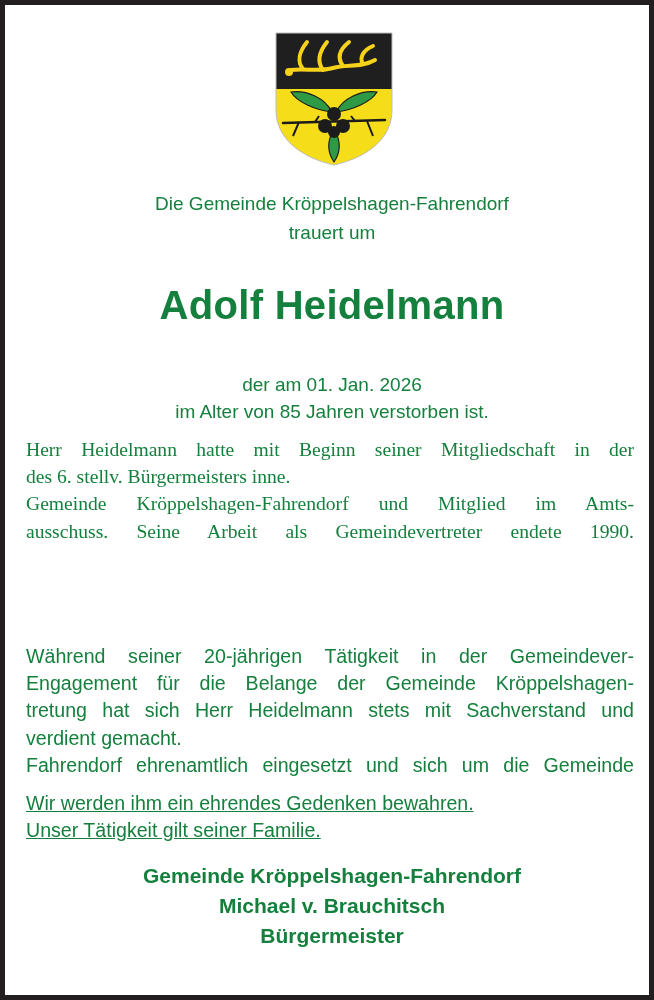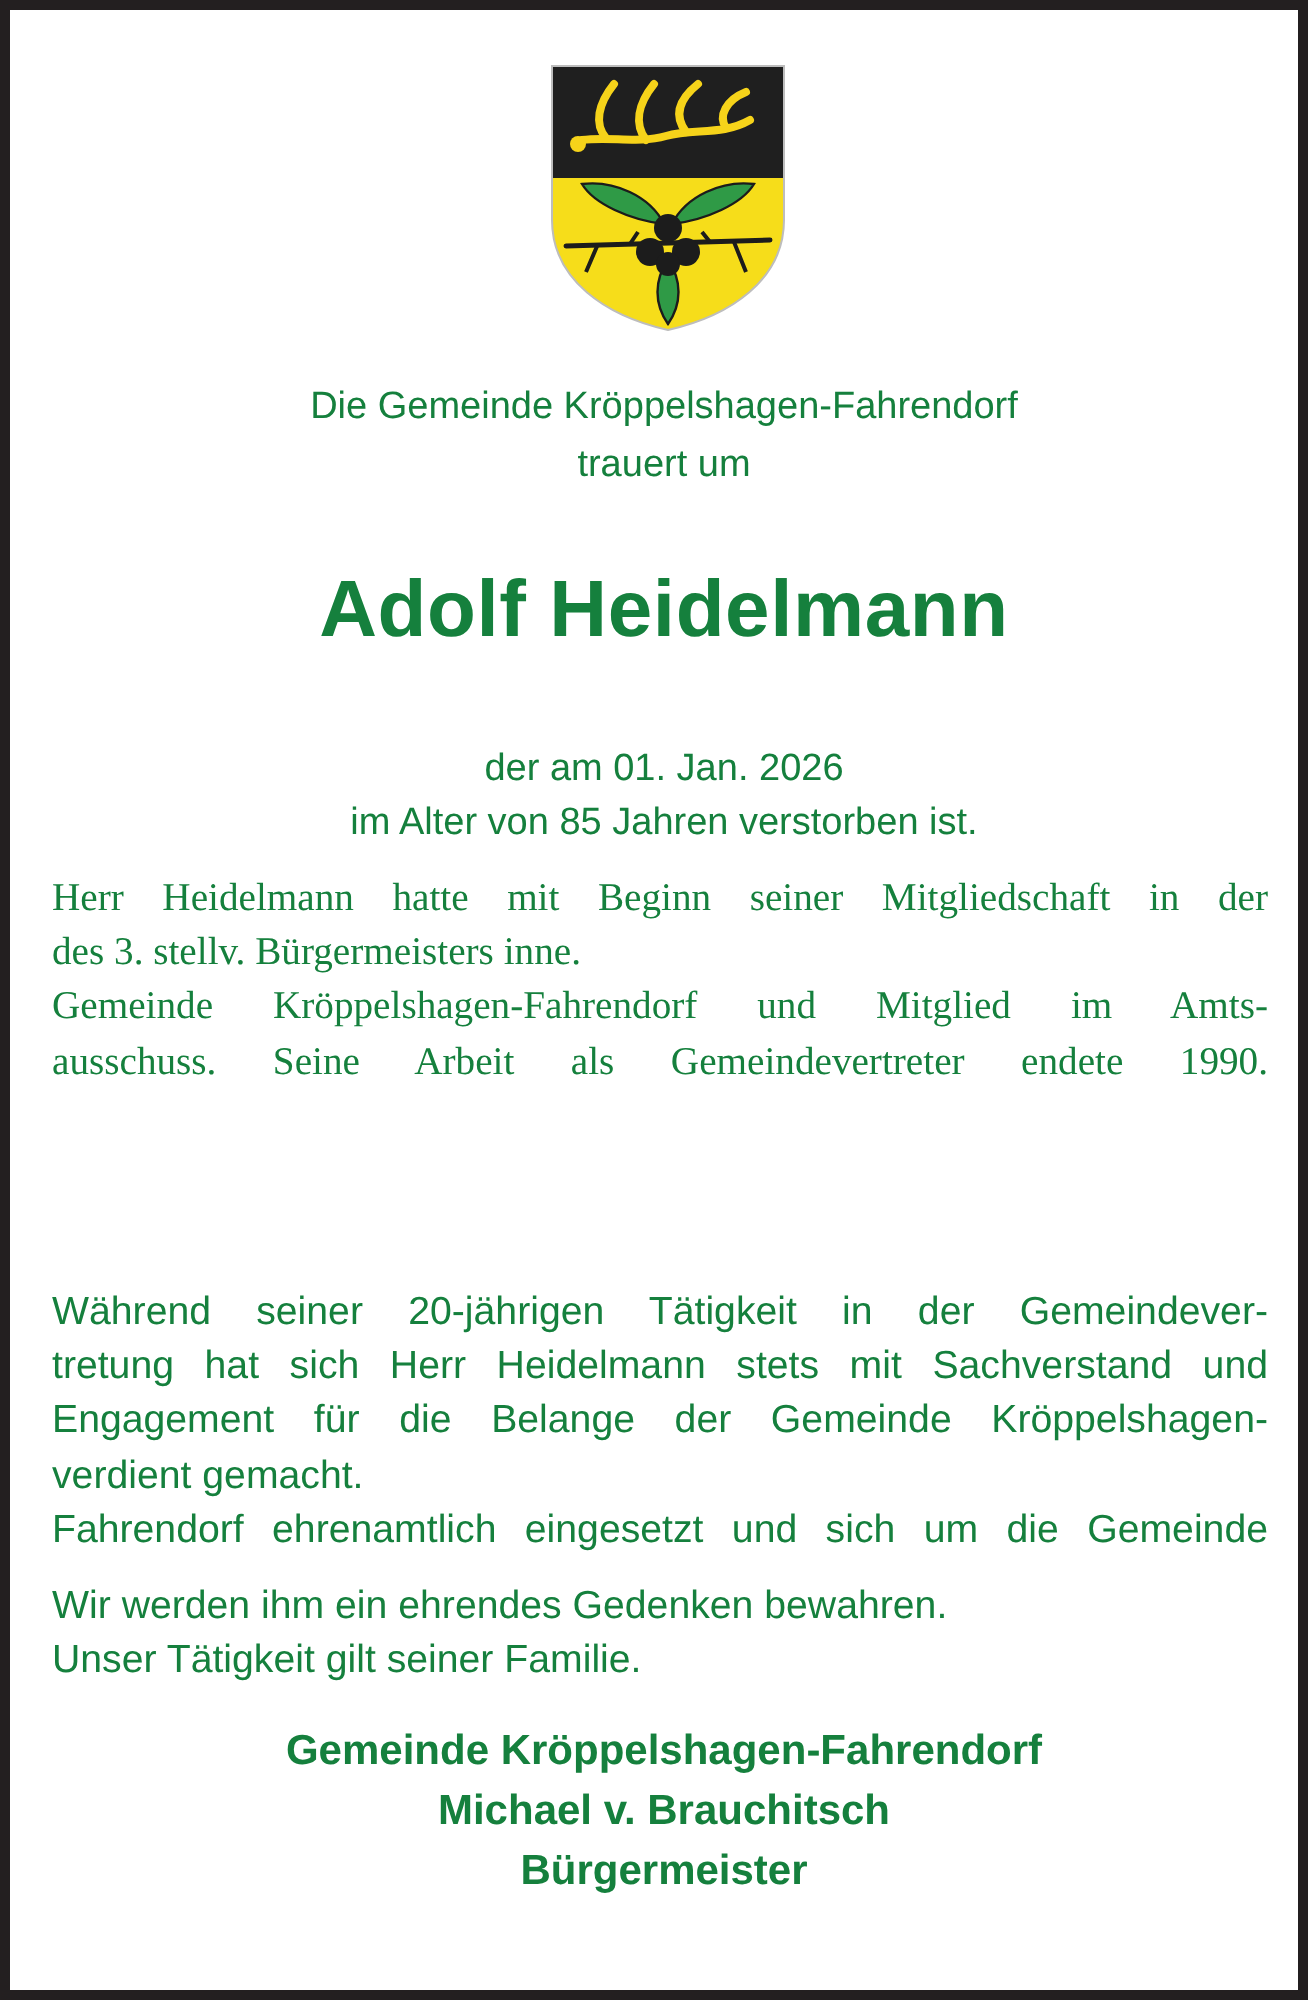--- a/index.html
+++ b/index.html
@@ -21,21 +21,21 @@
   .intro { font-size: 19px; line-height: 29px; top: 184px; }
   .name { font-size: 40px; font-weight: bold; top: 276px; line-height: 48px; letter-spacing: 0.3px; }
   .death { font-size: 19px; line-height: 27px; top: 366px; }
   .body {
     position: absolute; left: 21px; width: 608px;
     font-size: 19.6px; line-height: 27.2px;
     text-align: justify; text-align-last: left;
   }
   .para1 { top: 431px; font-family: Liberation Serif, serif; }
   .para2 { top: 638px; }
-  .para3 { top: 785px; }
+  .para3 { top: 785px; text-decoration: underline; }
   .line { display: block; text-align: justify; text-align-last: justify; height: 27.2px; white-space: nowrap; }
   .line.last { text-align-last: left; }
   .sign { font-size: 21px; font-weight: bold; line-height: 30px; top: 856px; }
 </style>
 </head>
 <body>
 
 <div class="frame">
 
   <div class="crest">
@@ -79,29 +79,29 @@
 
   <div class="center name">Adolf Heidelmann</div>
 
   <div class="center death">
     <div>der am 01. Jan. 2026</div>
     <div>im Alter von 85 Jahren verstorben ist.</div>
   </div>
 
   <div class="body para1">
     <span class="line">Herr Heidelmann hatte mit Beginn seiner Mitgliedschaft in der</span>
-    <span class="line last">des 3. stellv. Bürgermeisters inne.</span>
+    <span class="line last">des 6. stellv. Bürgermeisters inne.</span>
     <span class="line">Gemeinde Kröppelshagen-Fahrendorf und Mitglied im Amts-</span>
     <span class="line">ausschuss. Seine Arbeit als Gemeindevertreter endete 1990.</span>
   </div>
 
   <div class="body para2">
     <span class="line">Während seiner 20-jährigen Tätigkeit in der Gemeindever-</span>
+    <span class="line">Engagement für die Belange der Gemeinde Kröppelshagen-</span>
     <span class="line">tretung hat sich Herr Heidelmann stets mit Sachverstand und</span>
-    <span class="line">Engagement für die Belange der Gemeinde Kröppelshagen-</span>
     <span class="line last">verdient gemacht.</span>
     <span class="line">Fahrendorf ehrenamtlich eingesetzt und sich um die Gemeinde</span>
   </div>
 
   <div class="body para3">
     <span class="line last">Wir werden ihm ein ehrendes Gedenken bewahren.</span>
     <span class="line last">Unser Tätigkeit gilt seiner Familie.</span>
   </div>
 
   <div class="center sign">

